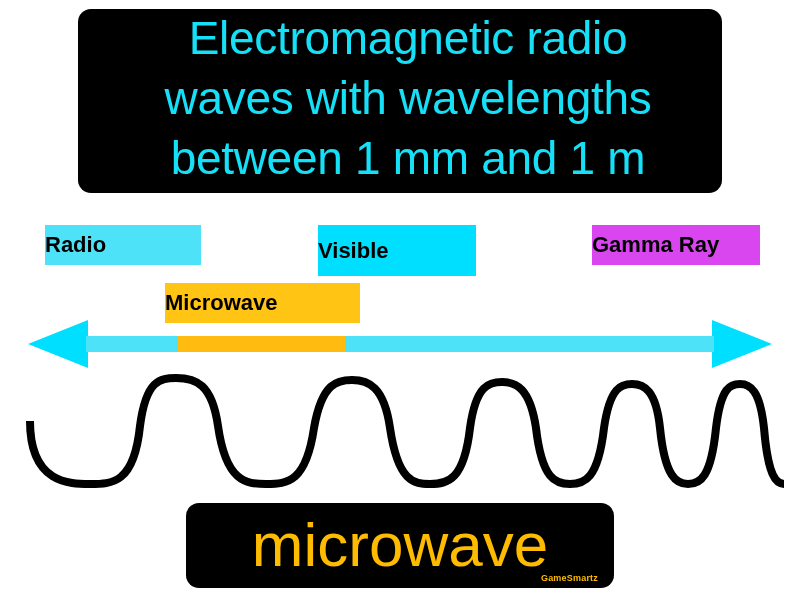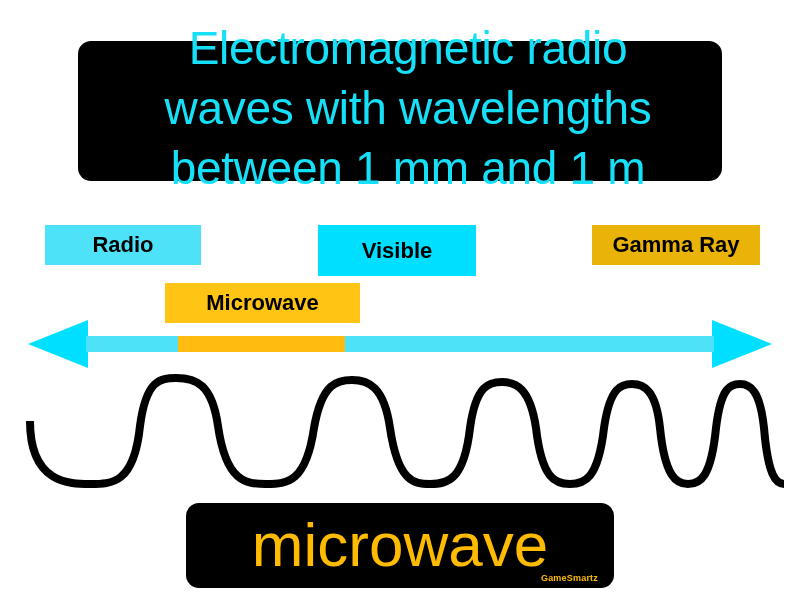--- a/index.html
+++ b/index.html
@@ -15,47 +15,46 @@
     font-family: "Liberation Sans", sans-serif;
     background: #ffffff;
   }
 
   
   #definition-card {
     position: absolute;
     left: 78px;
     top: 9px;
     width: 644px;
-    height: 140px;
+    height: 184px;
     background: #000000;
     border-radius: 13px;
     display: flex;
     align-items: center;
     justify-content: center;
     box-sizing: border-box;
     padding: 4px 10px 10px 26px;
-    margin-top: 32px;
   }
   #definition-text {
     color: #16E0F7;
     font-size: 46px;
     line-height: 60px;
     font-weight: 400;
     text-align: center;
     letter-spacing: -0.3px;
     white-space: pre-line;
   }
 
   
   .band-badge {
     position: absolute;
     border-radius: 0;
     display: flex;
     align-items: center;
-    justify-content: center;
+    justify-content: flex-start;
     color: #000000;
     font-weight: bold;
     font-size: 22px;
     box-sizing: border-box;
   }
   #band-radio {
     left: 45px;
     top: 225px;
     width: 156px;
     height: 40px;
@@ -66,21 +65,21 @@
     top: 225px;
     width: 158px;
     height: 51px;
     background: #00DFFF;
   }
   #band-gamma {
     left: 592px;
     top: 225px;
     width: 168px;
     height: 40px;
-    background: #eab308;
+    background: #d946ef;
   }
   #band-microwave {
     left: 165px;
     top: 283px;
     width: 195px;
     height: 40px;
     background: #FFC414;
   }
 
   

